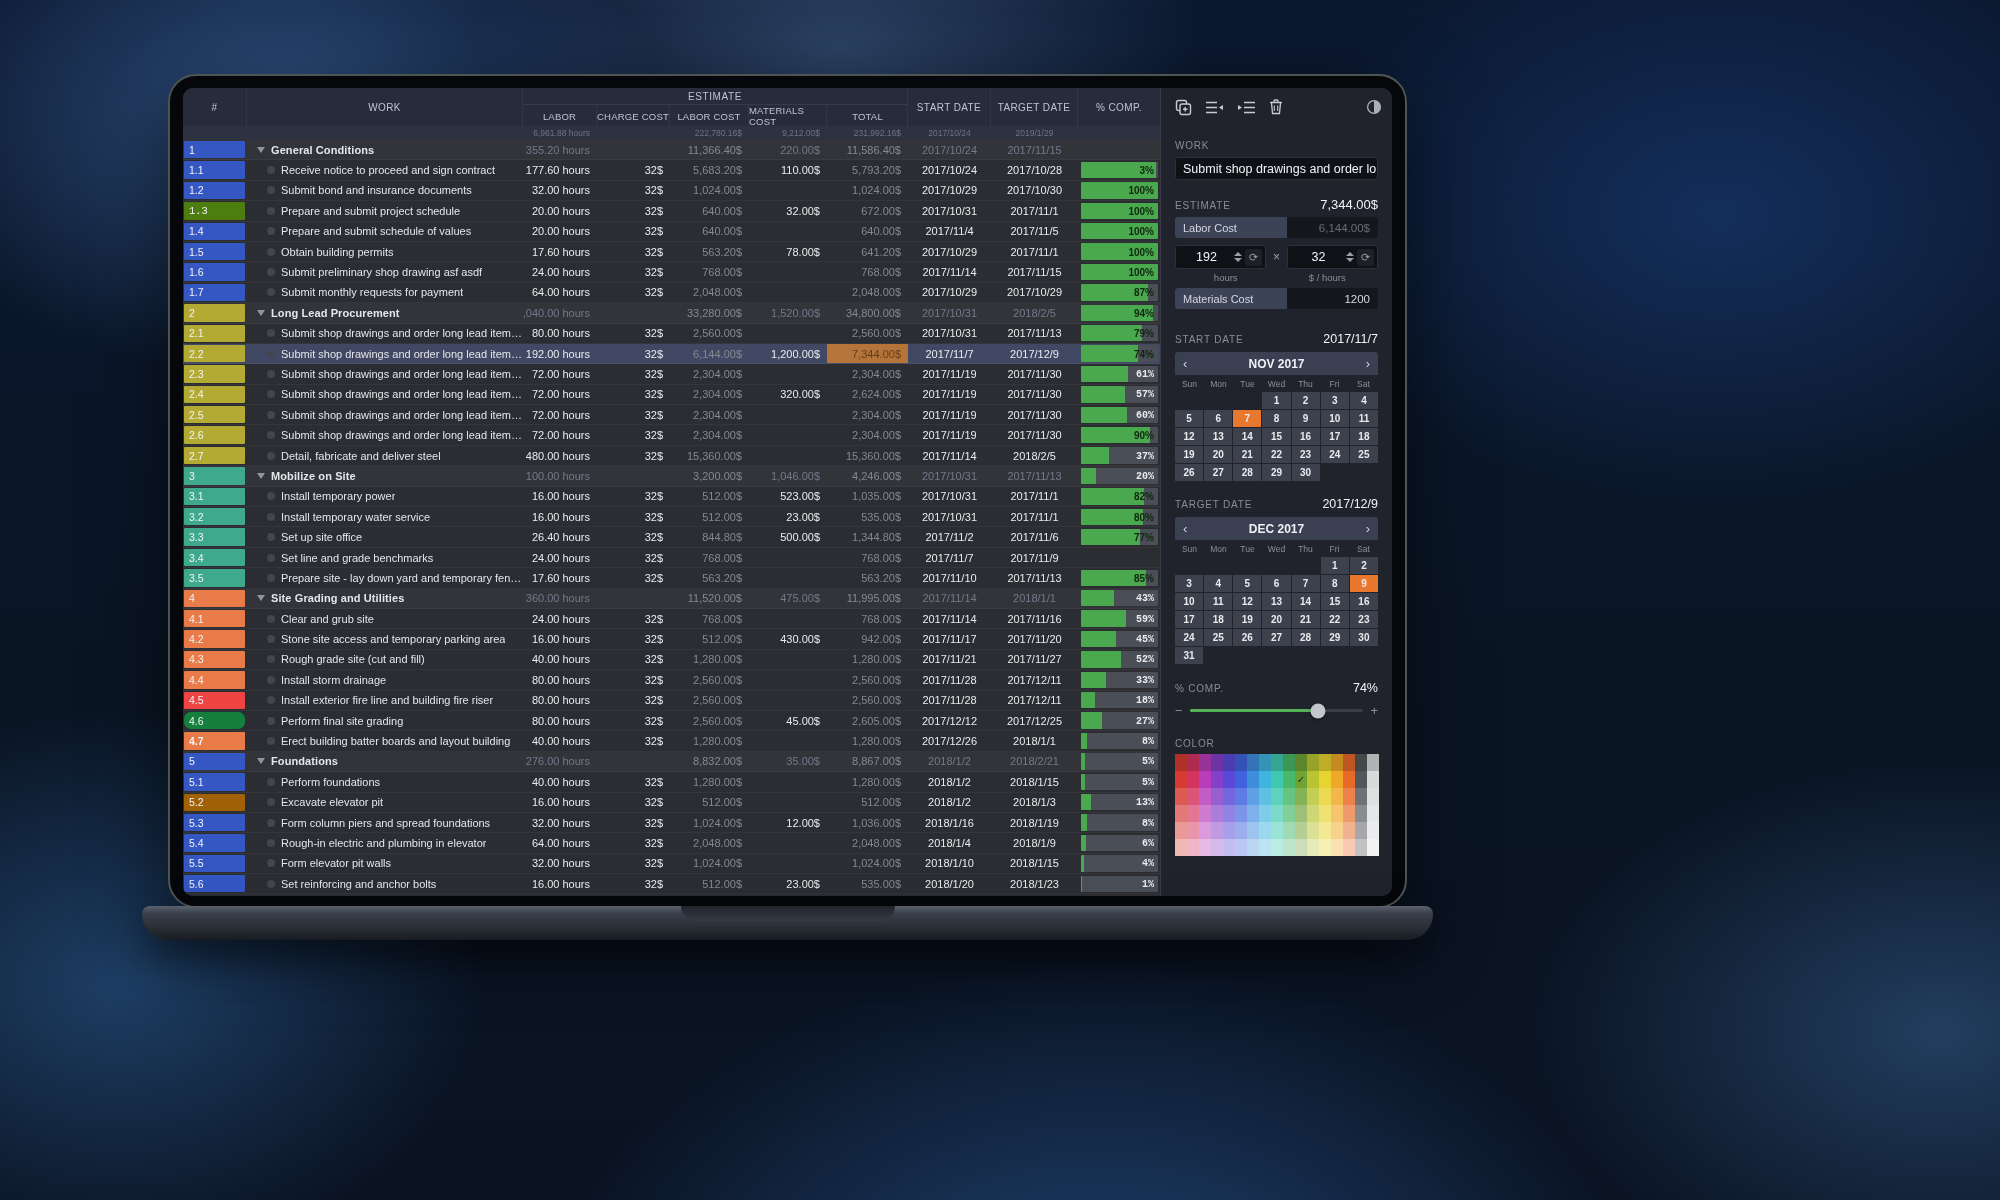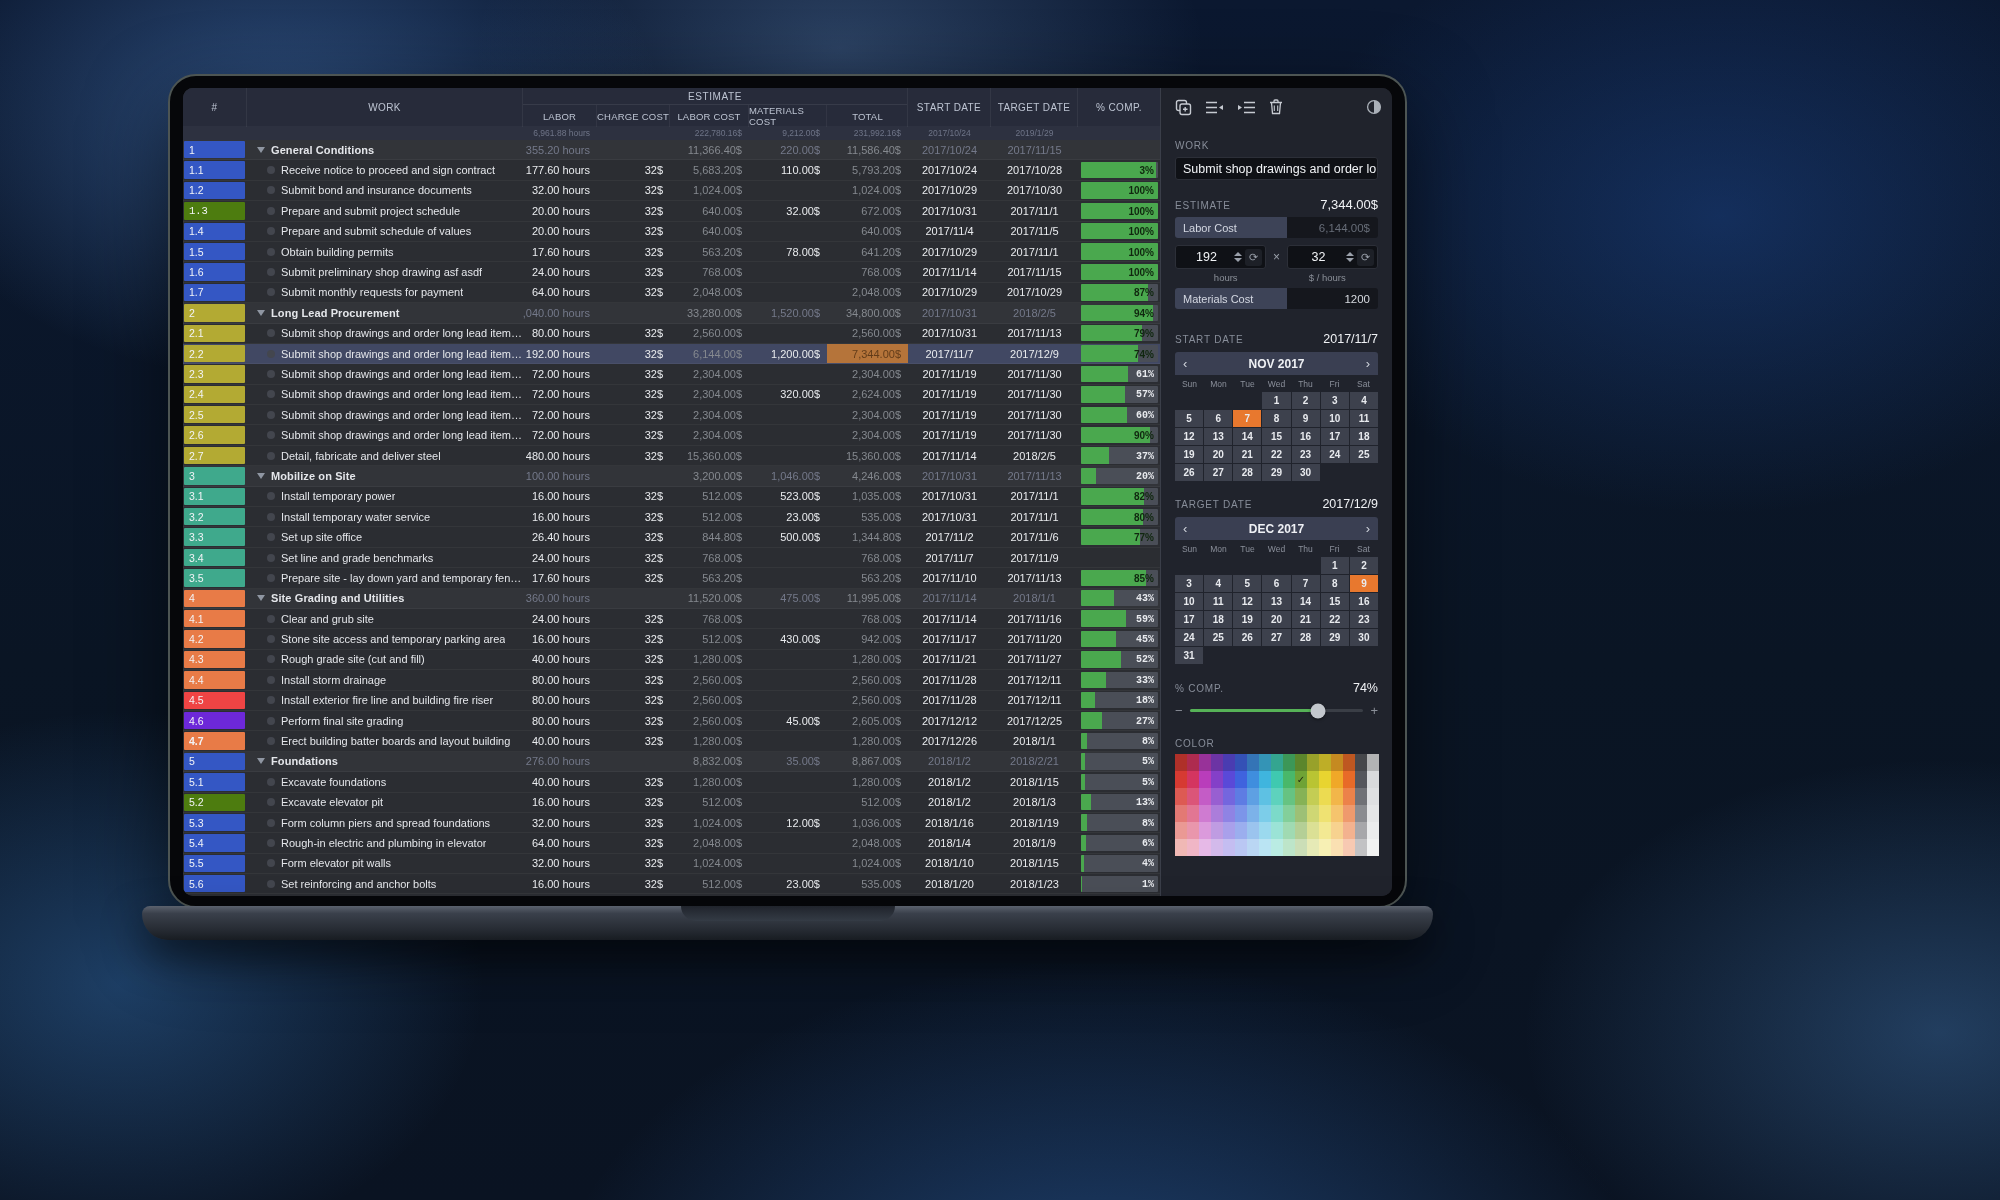--- a/index.html
+++ b/index.html
@@ -830,21 +830,21 @@
             <div class="cell cdate bright">2017/12/11</div>
             <div class="cell pcell">
               <div class="ptrack">
                 <div class="pfill" style="width: 18%;"></div>
                 <div class="plabel off-bar">18%</div>
               </div>
             </div>
           </div>
           <div class="trow">
             <div class="cell num">
-              <div class="numblock" style="background: #6d28d9;">4.6</div>
+              <div class="numblock" style="background: #15803d; border-radius: 7px;">4.6</div>
             </div>
             <div class="cell work">
               <div class="dot"></div>
               <div style="overflow: hidden; text-overflow: ellipsis;">Perform final site grading</div>
             </div>
             <div class="cell rnum bright">80.00 hours</div>
             <div class="cell rnum bright">32$</div>
             <div class="cell rnum money-dim">2,560.00$</div>
             <div class="cell rnum bright">45.00$</div>
             <div class="cell rnum money-dim totalcell">
@@ -906,41 +906,41 @@
                 <div class="plabel off-bar">5%</div>
               </div>
             </div>
           </div>
           <div class="trow">
             <div class="cell num">
               <div class="numblock" style="background: rgb(52, 87, 196);">5.1</div>
             </div>
             <div class="cell work">
               <div class="dot"></div>
-              <div style="overflow: hidden; text-overflow: ellipsis;">Excavate foundations</div>
+              <div style="overflow: hidden; text-overflow: ellipsis;">Perform foundations</div>
             </div>
             <div class="cell rnum bright">40.00 hours</div>
             <div class="cell rnum bright">32$</div>
             <div class="cell rnum money-dim">1,280.00$</div>
             <div class="cell rnum bright"></div>
             <div class="cell rnum money-dim totalcell">
               <span>1,280.00$</span>
             </div>
             <div class="cell cdate bright">2018/1/2</div>
             <div class="cell cdate bright">2018/1/15</div>
             <div class="cell pcell">
               <div class="ptrack">
                 <div class="pfill" style="width: 5%;"></div>
                 <div class="plabel off-bar">5%</div>
               </div>
             </div>
           </div>
           <div class="trow">
             <div class="cell num">
-              <div class="numblock" style="background: #4d7c0f;">5.2</div>
+              <div class="numblock" style="background: #a16207;">5.2</div>
             </div>
             <div class="cell work">
               <div class="dot"></div>
               <div style="overflow: hidden; text-overflow: ellipsis;">Excavate elevator pit</div>
             </div>
             <div class="cell rnum bright">16.00 hours</div>
             <div class="cell rnum bright">32$</div>
             <div class="cell rnum money-dim">512.00$</div>
             <div class="cell rnum bright"></div>
             <div class="cell rnum money-dim totalcell">

